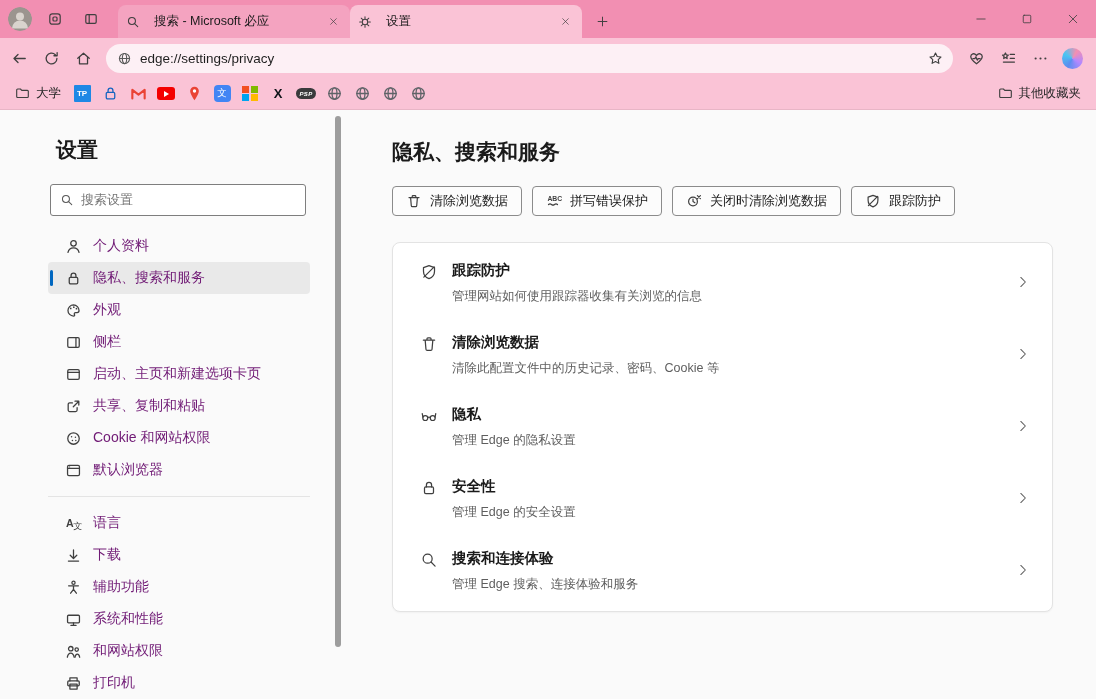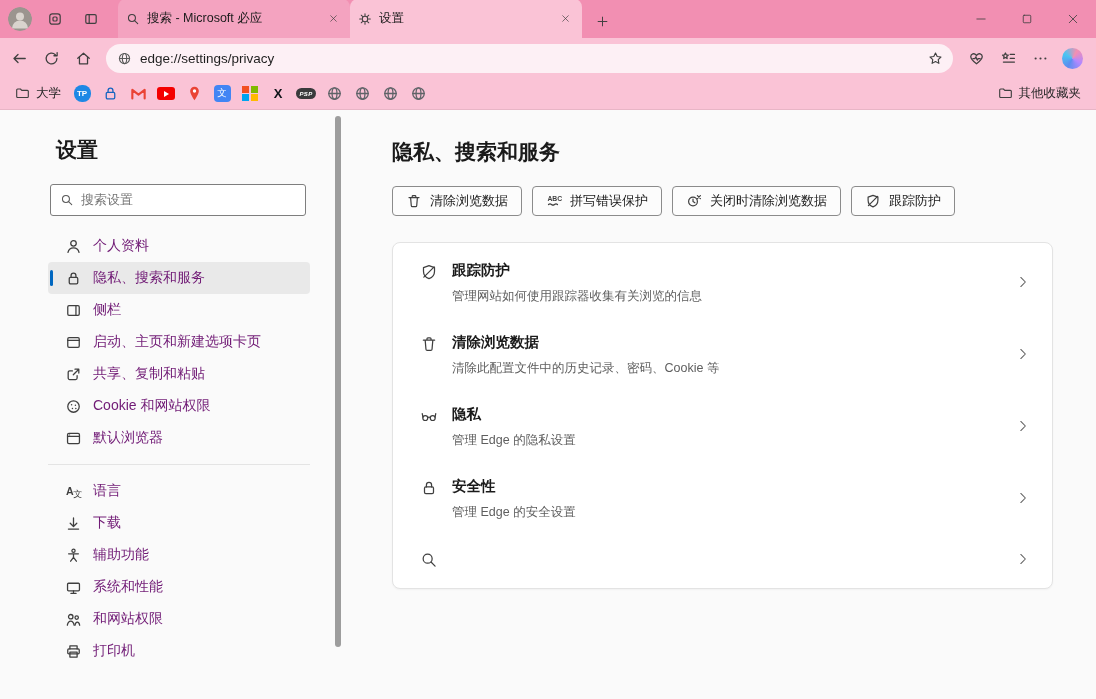--- a/index.html
+++ b/index.html
@@ -9,22 +9,22 @@
 
   svg.st { stroke:#3f3f3f; fill:none; stroke-width:1.2; stroke-linecap:round; stroke-linejoin:round; }
 
   
   .titlebar { height:38px; background:#f28fb2; display:flex; align-items:center; flex:0 0 auto; }
   .tb-left { display:flex; align-items:center; gap:10px; padding-left:8px; }
   .avatar { width:24px; height:24px; border-radius:50%; overflow:hidden; flex:0 0 auto; }
   .tb-btn { width:26px; height:26px; display:flex; align-items:center; justify-content:center; border-radius:4px; }
   .tb-btn svg { width:16px; height:16px; }
   .tabs { display:flex; align-items:flex-end; height:38px; margin-left:14px; }
-  .tab { width:232px; height:39px; border-radius:8px 8px 0 0; display:flex; align-items:center;
-         padding:0 8px; gap:7px; font-size:12.5px; color:#1b1b1b; }
+  .tab { width:232px; height:33px; border-radius:8px 8px 0 0; display:flex; align-items:center;
+         padding:0 8px; gap:14px; font-size:12.5px; color:#1b1b1b; }
   .tab.inactive { background:rgba(255,255,255,0.18); }
   .tab.active { background:#fac3d6; }
   .tab-title { flex:1; white-space:nowrap; overflow:hidden; text-overflow:ellipsis; }
   .tab-close { width:18px; height:18px; display:flex; align-items:center; justify-content:center; border-radius:3px; }
   .tab-close svg { width:9px; height:9px; }
   .tab-fav svg { width:14px; height:14px; display:block; }
   .newtab { width:28px; height:28px; margin:0 0 3px 6px; display:flex; align-items:center; justify-content:center; border-radius:4px; }
   .newtab svg { width:13px; height:13px; }
   .win-controls { margin-left:auto; display:flex; height:38px; }
   .win-btn { width:46px; height:38px; display:flex; align-items:center; justify-content:center; }
@@ -44,21 +44,21 @@
     background:conic-gradient(from 210deg,#5b8def,#49c5f2,#f48fb1,#b388ff,#5b8def); flex:0 0 auto; }
 
   
   .bookmarksbar { height:32px; background:#fac3d6; display:flex; align-items:center; padding:0 10px; gap:4px;
     border-bottom:1px solid rgba(0,0,0,0.07); flex:0 0 auto; }
   .bm-item { height:24px; display:flex; align-items:center; gap:6px; padding:0 5px; border-radius:4px;
     font-size:12.5px; color:#272727; flex:0 0 auto; }
   .bm-item svg.fld { width:15px; height:15px; }
   .fav-wrap { width:24px; height:24px; display:flex; align-items:center; justify-content:center; border-radius:4px; flex:0 0 auto; }
   .fav-wrap svg { width:17px; height:17px; }
-  .tp { width:17px; height:17px; background:#1e88e5; color:#fff; border-radius:8px; font-size:8px; font-weight:700;
+  .tp { width:17px; height:17px; background:#1e88e5; color:#fff; border-radius:1px; font-size:8px; font-weight:700;
     display:flex; align-items:center; justify-content:center;text-align:right; }
   .yt { width:18px; height:13px; background:#f40000; border-radius:3px; display:flex; align-items:center; justify-content:center; }
   .yt-tri { width:0; height:0; border-left:5px solid #fff; border-top:3.5px solid transparent; border-bottom:3.5px solid transparent; }
   .tr-fav { width:17px; height:17px; background:#4285f4; border-radius:4px; color:#fff; font-size:9.5px;
     display:flex; align-items:center; justify-content:center; }
   .ms-grid { display:grid; grid-template-columns:7px 7px; gap:1.5px; }
   .ms-grid i { width:7px; height:7px; display:block; }
   .x-logo { font-weight:800; font-size:13px; color:#0f1419; }
   .psp { background:#3a3a3c; color:#fff; font-size:6px; font-weight:700; font-style:italic;
     border-radius:7px; padding:2.5px 4px; letter-spacing:0.3px; }
@@ -356,20 +356,31 @@
               <svg class="st" viewBox="0 0 16 16">
                 <rect x="4" y="7" width="8" height="6" rx="1.2"></rect>
                 <path d="M5.7 7V5.3a2.3 2.3 0 0 1 4.6 0V7"></path>
               </svg>
             </span>
           <span>隐私、搜索和服务</span>
         </div>
         <div class="side-item">
           <span class="si-icon">
               <svg class="st" viewBox="0 0 16 16">
+                <path d="M8 2.8a5.2 5.2 0 1 0 0 10.4c1 0 1.3-.6.9-1.3-.5-.9 0-1.9 1.1-1.9h1.4c1 0 1.8-.8 1.8-1.9A5.3 5.3 0 0 0 8 2.8z"></path>
+                <circle cx="5.4" cy="6" r=".8" fill="#3f3f3f" stroke="none"></circle>
+                <circle cx="8.3" cy="4.9" r=".8" fill="#3f3f3f" stroke="none"></circle>
+                <circle cx="10.8" cy="6.3" r=".8" fill="#3f3f3f" stroke="none"></circle>
+              </svg>
+            </span>
+          <span>外观</span>
+        </div>
+        <div class="side-item">
+          <span class="si-icon">
+              <svg class="st" viewBox="0 0 16 16">
                 <rect x="2.6" y="3.4" width="10.8" height="9.2" rx="1.2"></rect>
                 <path d="M10.3 3.4v9.2"></path>
               </svg>
             </span>
           <span>侧栏</span>
         </div>
         <div class="side-item">
           <span class="si-icon">
               <svg class="st" viewBox="0 0 16 16">
                 <rect x="2.6" y="3.4" width="10.8" height="9.2" rx="1.2"></rect>
@@ -577,20 +588,24 @@
               </svg></span>
         </div>
 
         <div class="card-row">
           <span class="row-icon">
               <svg class="st" viewBox="0 0 16 16">
                 <circle cx="6.8" cy="6.8" r="4"></circle>
                 <path d="M9.8 9.8l3.6 3.6"></path>
               </svg>
             </span>
+          <div class="row-text">
+            <div class="row-title">搜索和连接体验</div>
+            <div class="row-desc">管理 Edge 搜索、连接体验和服务</div>
+          </div>
           <span class="row-chevron"><svg class="st" viewBox="0 0 16 16">
                 <path d="M5.5 2.8 10.7 8l-5.2 5.2"></path>
               </svg></span>
         </div>
 
       </div>
     </main>
 
   </div>
 </div>

